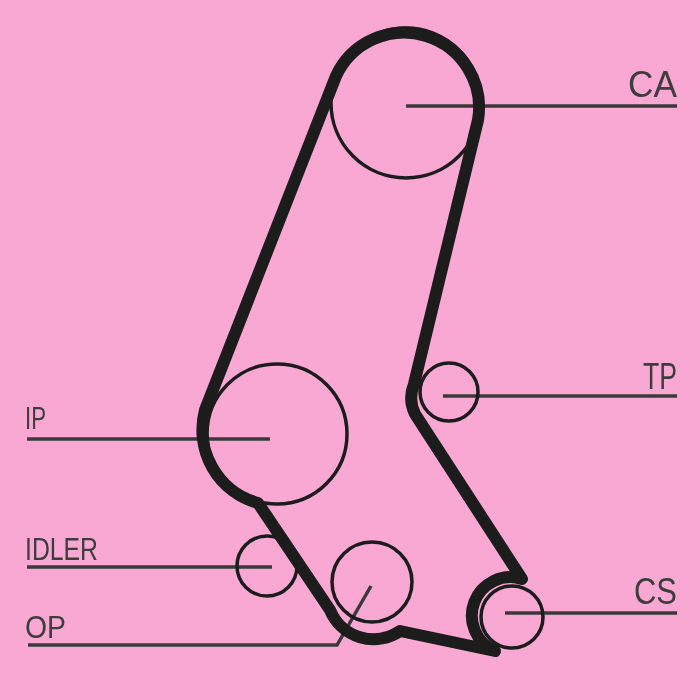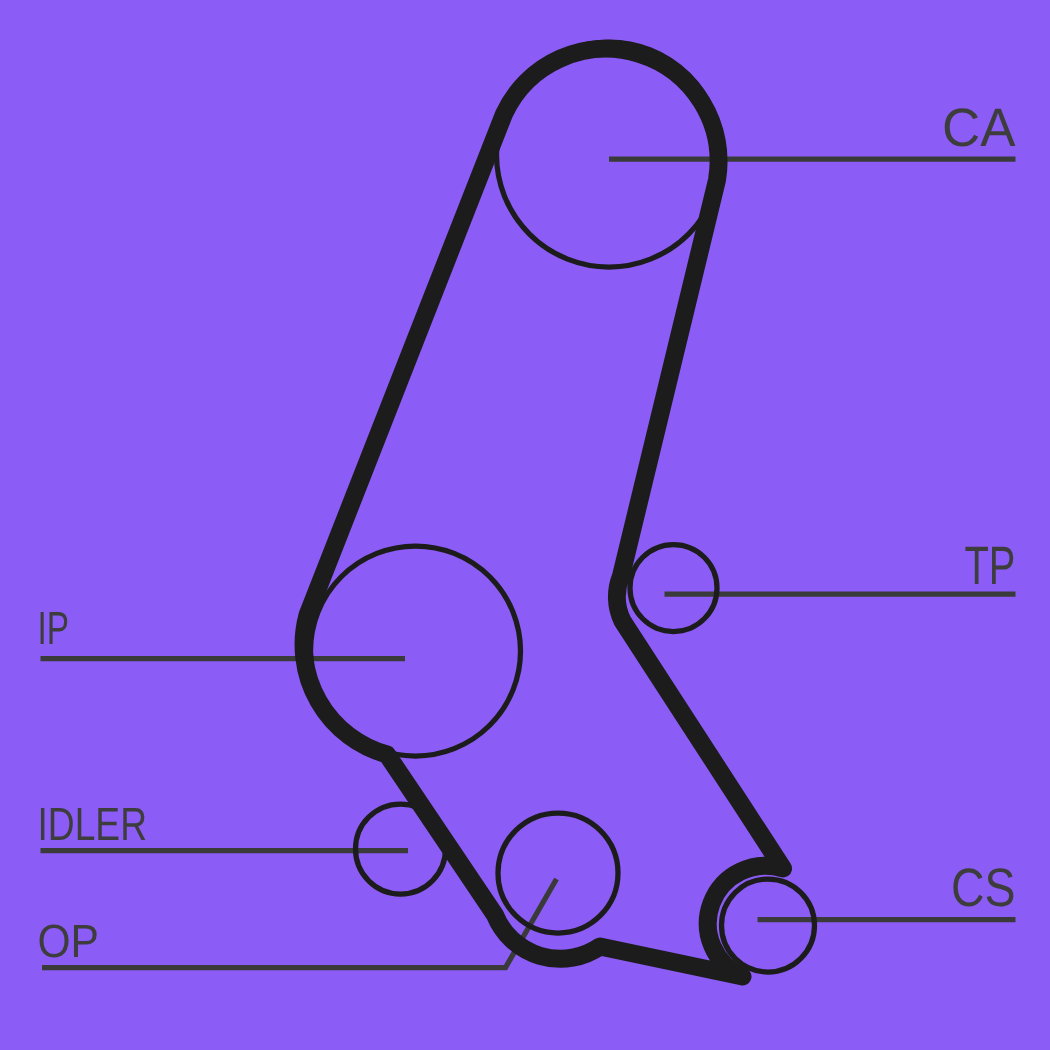--- a/index.html
+++ b/index.html
@@ -8,21 +8,21 @@
     background: #ffffff;
     width: 700px;
     height: 700px;
     overflow: hidden;
     font-family: "Liberation Sans", sans-serif;
   }
   #stage {
     position: relative;
     width: 700px;
     height: 700px;
-    background: #8b5cf6;
+    background: #f9a8d4;
   }
   svg text {
     font-family: "Liberation Sans", sans-serif;
     font-weight: 300;
   }
 </style>
 </head>
 <body>
 
 <div id="stage">

